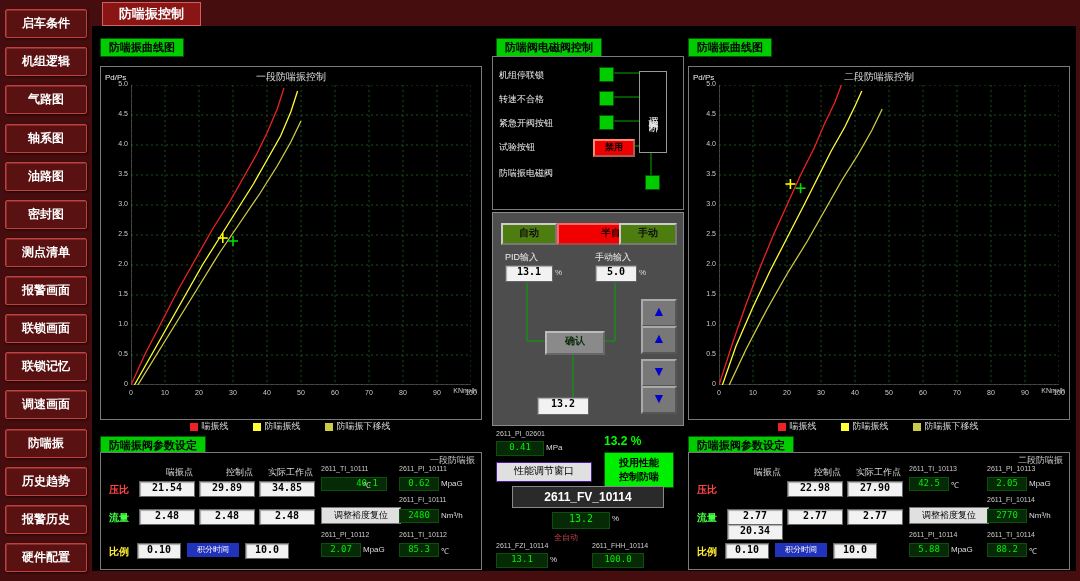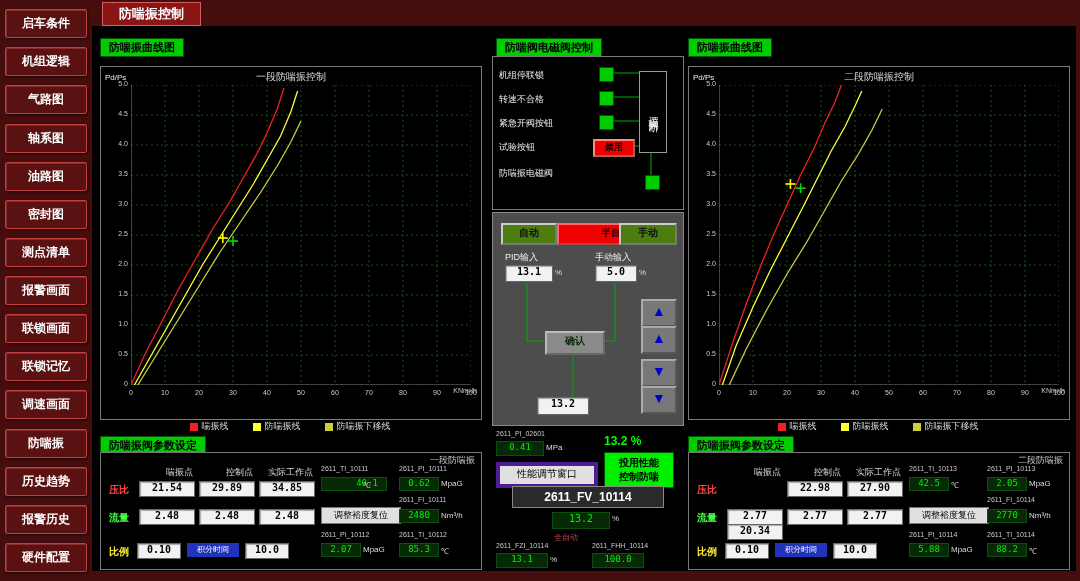--- a/index.html
+++ b/index.html
@@ -51,21 +51,21 @@
   .mbtn{position:absolute;height:18px;line-height:16px;text-align:center;font-size:10px;
         font-weight:bold;border:2px outset #ccc;background:#4d7c0f;color:#111;cursor:pointer;}
   .mbtn.active{background:#f00000;border:2px outset #f66;color:#2a0000;}
   .inlabel{position:absolute;color:#eee;font-size:9px;white-space:nowrap;}
   .gbtn{position:absolute;background:#8a8a8a;border:2px outset #bbb;color:#0a2a0a;
         font-size:10px;font-weight:bold;text-align:center;line-height:16px;cursor:pointer;}
   .arrow{position:absolute;width:32px;height:24px;background:#787878;border:2px outset #aaa;
          color:#0000cc;font-size:14px;text-align:center;line-height:20px;cursor:pointer;}
   
   .pct{position:absolute;color:#00ff00;font-size:12px;font-weight:bold;}
-  .flatbtn{position:absolute;background:#e0e0e0;border:4px solid #4c1d95;color:#000;
+  .flatbtn{position:absolute;background:#e0e0e0;border:1px solid #4c1d95;color:#000;
            font-size:10px;text-align:center;line-height:16px;cursor:pointer;}
   .gnbtn{position:absolute;background:#00ee00;border:1px solid #005500;color:#000;
          font-size:10px;font-weight:bold;text-align:center;display:flex;flex-direction:column;
          justify-content:center;cursor:pointer;}
   .fvbox{position:absolute;background:#2a2a2a;border:1px solid #888;color:#fff;
          font-size:12px;font-weight:bold;text-align:center;line-height:20px;}
   .status{position:absolute;color:#bb4444;font-size:8px;}
   
   .corner{position:absolute;right:6px;top:1px;color:#ccc;font-size:9px;}
   .phead{position:absolute;text-align:right;color:#ddd;font-size:9px;}

